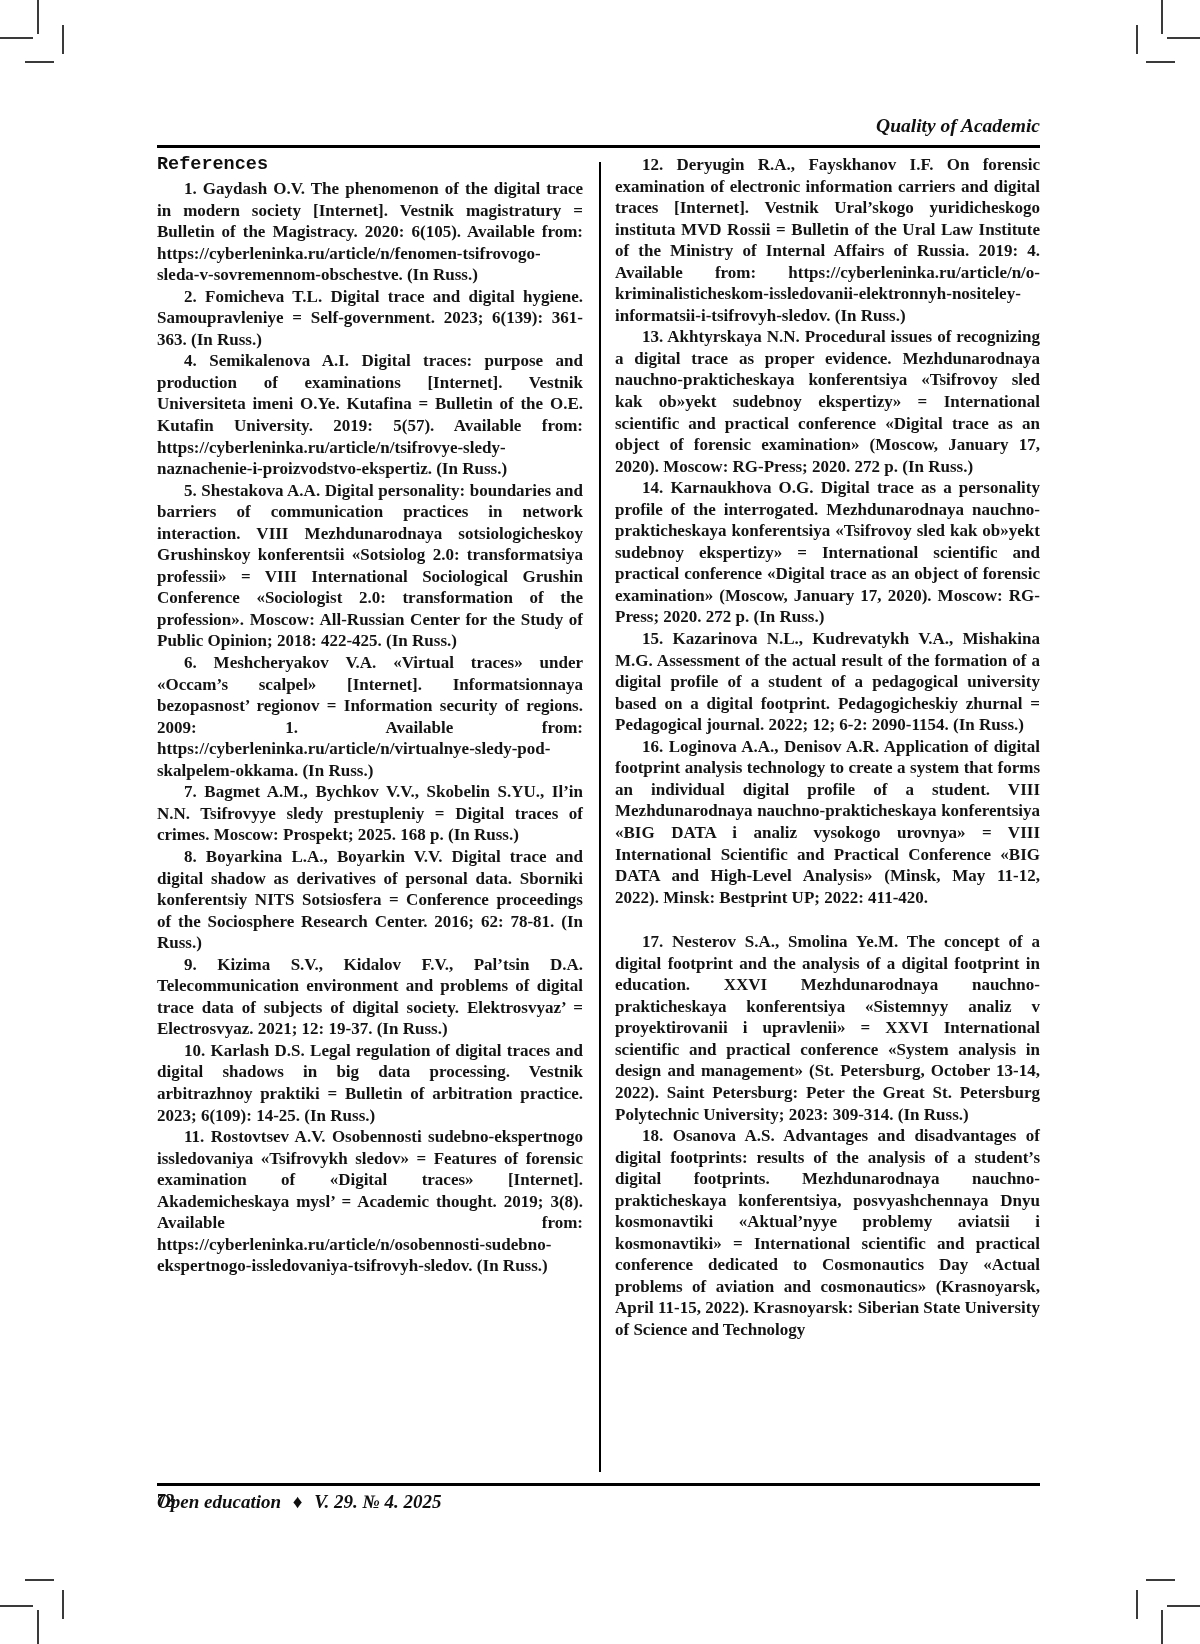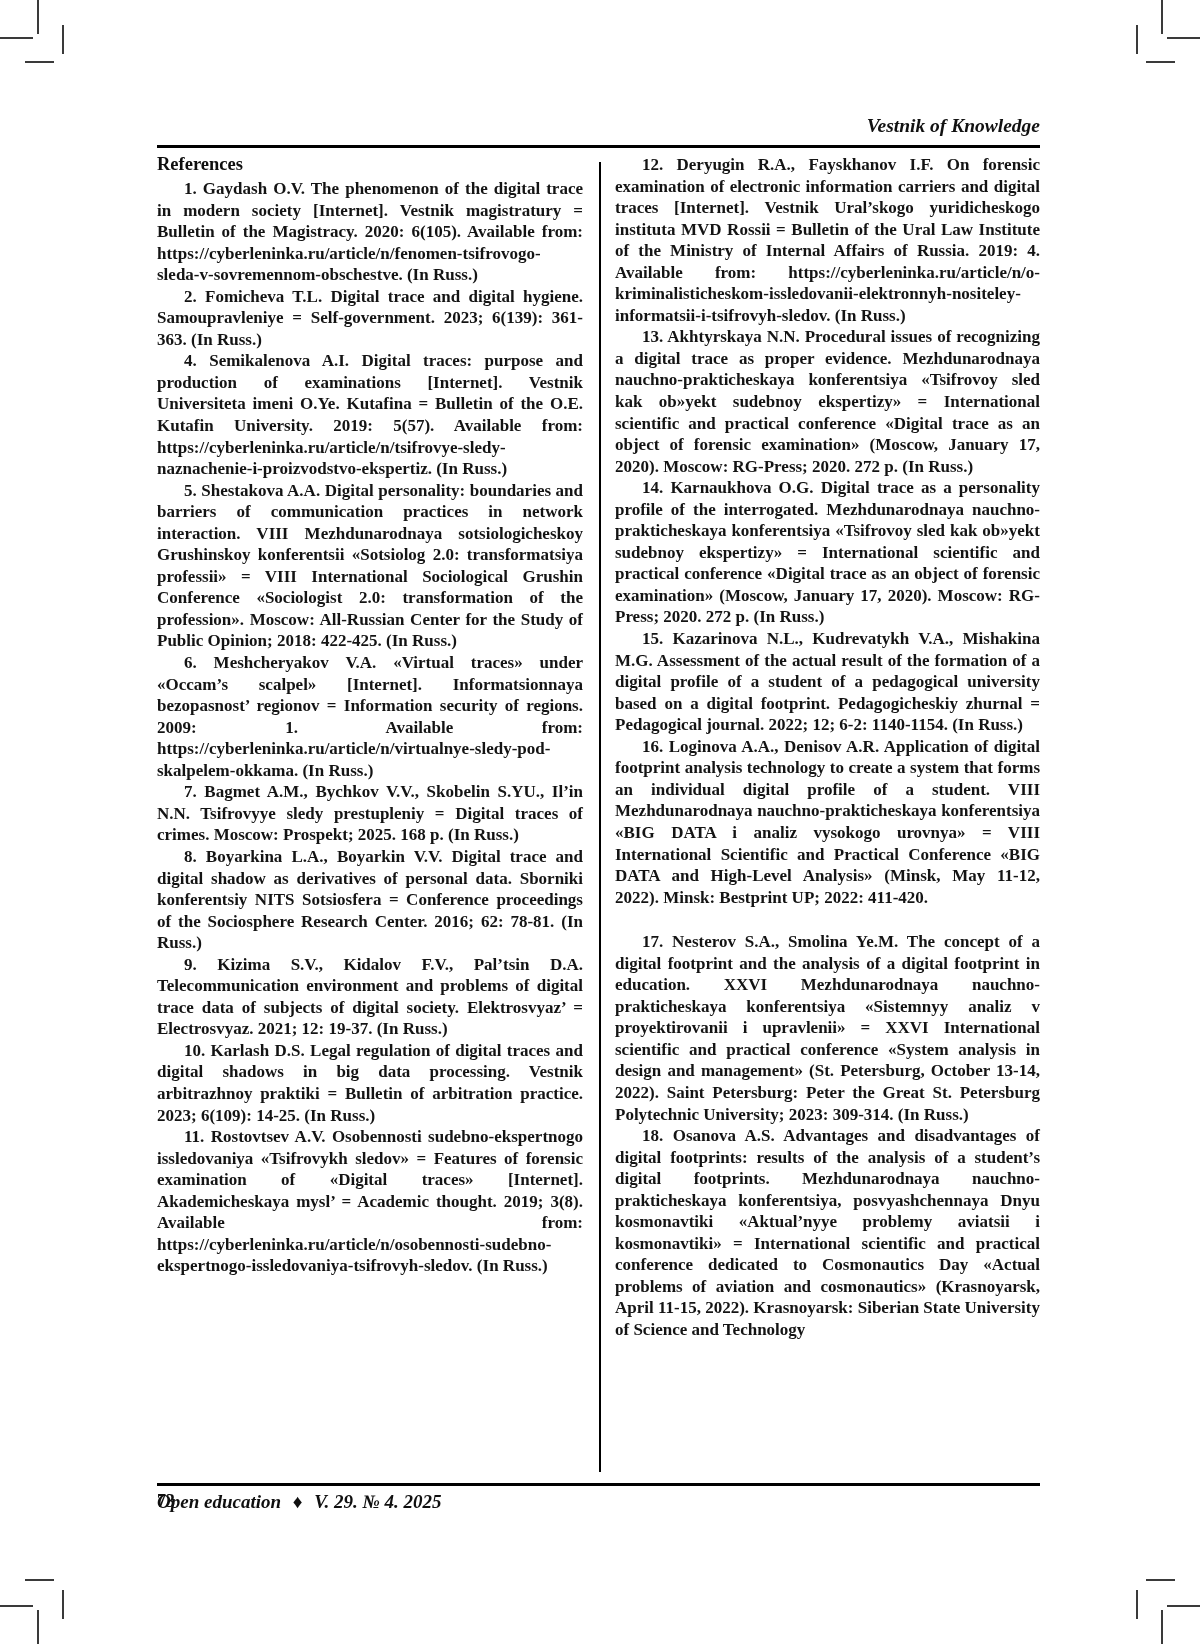--- a/index.html
+++ b/index.html
@@ -55,21 +55,21 @@
   
   .col { position: absolute; top: 154px; }
   .col-left  { left: 157px; width: 426px; }
   .col-right { left: 615px; width: 425px; }
   .col-divider {
     position: absolute;
     left: 599px; top: 162px; width: 2px; height: 1310px;
     background: #000;
   }
   .refs-heading {
-    font-family: Liberation Serif, serif;
+    font-family: Liberation Mono, monospace;
     font-size: 18.5px;
     font-weight: bold;
     margin: 0 0 3px 0;
     color: #0f0f0f;
   }
   .ref {
     margin: 0;
     font-size: 17px;
     line-height: 21.55px;
     text-align: justify;
@@ -120,21 +120,21 @@
   <div class="mark m-tr-h2"></div>
   <div class="mark m-bl-v1"></div>
   <div class="mark m-bl-h1"></div>
   <div class="mark m-bl-v2"></div>
   <div class="mark m-bl-h2"></div>
   <div class="mark m-br-v1"></div>
   <div class="mark m-br-h1"></div>
   <div class="mark m-br-v2"></div>
   <div class="mark m-br-h2"></div>
 
-  <div class="running-title">Vestnik of Knowledge</div>
+  <div class="running-title">Quality of Academic</div>
   <div class="header-rule"></div>
 
   <div class="col col-left">
     <h2 class="refs-heading">References</h2>
     <p class="ref">1. Gaydash O.V. The phenomenon of the digital trace in modern society [Internet]. Vestnik magistratury = Bulletin of the Magistracy. 2020: 6(105). Available from: https://cyberleninka.ru/article/n/fenomen-tsifrovogo-sleda-v-sovremennom-obschestve. (In Russ.)</p>
     <p class="ref">2. Fomicheva T.L. Digital trace and digital hygiene. Samoupravleniye = Self-government. 2023; 6(139): 361-363. (In Russ.)</p>
     <p class="ref">4. Semikalenova A.I. Digital traces: purpose and production of examinations [Internet]. Vestnik Universiteta imeni O.Ye. Kutafina = Bulletin of the O.E. Kutafin University. 2019: 5(57). Available from: https://cyberleninka.ru/article/n/tsifrovye-sledy-naznachenie-i-proizvodstvo-ekspertiz. (In Russ.)</p>
     <p class="ref">5. Shestakova A.A. Digital personality: boundaries and barriers of communication practices in network interaction. VIII Mezhdunarodnaya sotsiologicheskoy Grushinskoy konferentsii «Sotsiolog 2.0: transformatsiya professii» = VIII International Sociological Grushin Conference «Sociologist 2.0: transformation of the profession». Moscow: All-Russian Center for the Study of Public Opinion; 2018: 422-425. (In Russ.)</p>
     <p class="ref">6. Meshcheryakov V.A. «Virtual traces» under «Occam’s scalpel» [Internet]. Informatsionnaya bezopasnost’ regionov = Information security of regions. 2009: 1. Available from: https://cyberleninka.ru/article/n/virtualnye-sledy-pod-skalpelem-okkama. (In Russ.)</p>
     <p class="ref">7. Bagmet A.M., Bychkov V.V., Skobelin S.YU., Il’in N.N. Tsifrovyye sledy prestupleniy = Digital traces of crimes. Moscow: Prospekt; 2025. 168 p. (In Russ.)</p>
@@ -143,21 +143,21 @@
     <p class="ref">10. Karlash D.S. Legal regulation of digital traces and digital shadows in big data processing. Vestnik arbitrazhnoy praktiki = Bulletin of arbitration practice. 2023; 6(109): 14-25. (In Russ.)</p>
     <p class="ref">11. Rostovtsev A.V. Osobennosti sudebno-ekspertnogo issledovaniya «Tsifrovykh sledov» = Features of forensic examination of «Digital traces» [Internet]. Akademicheskaya mysl’ = Academic thought. 2019; 3(8). Available from: https://cyberleninka.ru/article/n/osobennosti-sudebno-ekspertnogo-issledovaniya-tsifrovyh-sledov. (In Russ.)</p>
   </div>
 
   <div class="col-divider"></div>
 
   <div class="col col-right">
     <p class="ref">12. Deryugin R.A., Fayskhanov I.F. On forensic examination of electronic information carriers and digital traces [Internet]. Vestnik Ural’skogo yuridicheskogo instituta MVD Rossii = Bulletin of the Ural Law Institute of the Ministry of Internal Affairs of Russia. 2019: 4. Available from: https://cyberleninka.ru/article/n/o-kriminalisticheskom-issledovanii-elektronnyh-nositeley-informatsii-i-tsifrovyh-sledov. (In Russ.)</p>
     <p class="ref">13. Akhtyrskaya N.N. Procedural issues of recognizing a digital trace as proper evidence. Mezhdunarodnaya nauchno-prakticheskaya konferentsiya «Tsifrovoy sled kak ob»yekt sudebnoy ekspertizy» = International scientific and practical conference «Digital trace as an object of forensic examination» (Moscow, January 17, 2020). Moscow: RG-Press; 2020. 272 p. (In Russ.)</p>
     <p class="ref">14. Karnaukhova O.G. Digital trace as a personality profile of the interrogated. Mezhdunarodnaya nauchno-prakticheskaya konferentsiya «Tsifrovoy sled kak ob»yekt sudebnoy ekspertizy» = International scientific and practical conference «Digital trace as an object of forensic examination» (Moscow, January 17, 2020). Moscow: RG-Press; 2020. 272 p. (In Russ.)</p>
-    <p class="ref">15. Kazarinova N.L., Kudrevatykh V.A., Mishakina M.G. Assessment of the actual result of the formation of a digital profile of a student of a pedagogical university based on a digital footprint. Pedagogicheskiy zhurnal = Pedagogical journal. 2022; 12; 6-2: 1140-1154. (In Russ.)</p>
+    <p class="ref">15. Kazarinova N.L., Kudrevatykh V.A., Mishakina M.G. Assessment of the actual result of the formation of a digital profile of a student of a pedagogical university based on a digital footprint. Pedagogicheskiy zhurnal = Pedagogical journal. 2022; 12; 6-2: 2090-1154. (In Russ.)</p>
     <p class="ref">16. Loginova A.A., Denisov A.R. Application of digital footprint analysis technology to create a system that forms an individual digital profile of a student. VIII Mezhdunarodnaya nauchno-prakticheskaya konferentsiya «BIG DATA i analiz vysokogo urovnya» = VIII International Scientific and Practical Conference «BIG DATA and High-Level Analysis» (Minsk, May 11-12, 2022). Minsk: Bestprint UP; 2022: 411-420.</p>
     <p class="ref gap-before">17. Nesterov S.A., Smolina Ye.M. The concept of a digital footprint and the analysis of a digital footprint in education. XXVI Mezhdunarodnaya nauchno-prakticheskaya konferentsiya «Sistemnyy analiz v proyektirovanii i upravlenii» = XXVI International scientific and practical conference «System analysis in design and management» (St. Petersburg, October 13-14, 2022). Saint Petersburg: Peter the Great St. Petersburg Polytechnic University; 2023: 309-314. (In Russ.)</p>
     <p class="ref">18. Osanova A.S. Advantages and disadvantages of digital footprints: results of the analysis of a student’s digital footprints. Mezhdunarodnaya nauchno-prakticheskaya konferentsiya, posvyashchennaya Dnyu kosmonavtiki «Aktual’nyye problemy aviatsii i kosmonavtiki» = International scientific and practical conference dedicated to Cosmonautics Day «Actual problems of aviation and cosmonautics» (Krasnoyarsk, April 11-15, 2022). Krasnoyarsk: Siberian State University of Science and Technology</p>
   </div>
 
   <div class="footer-rule"></div>
   <div class="footer-left">
     <span>Open education</span>
     <span class="diamond">♦</span>
     <span>V. 29. № 4. 2025</span>

